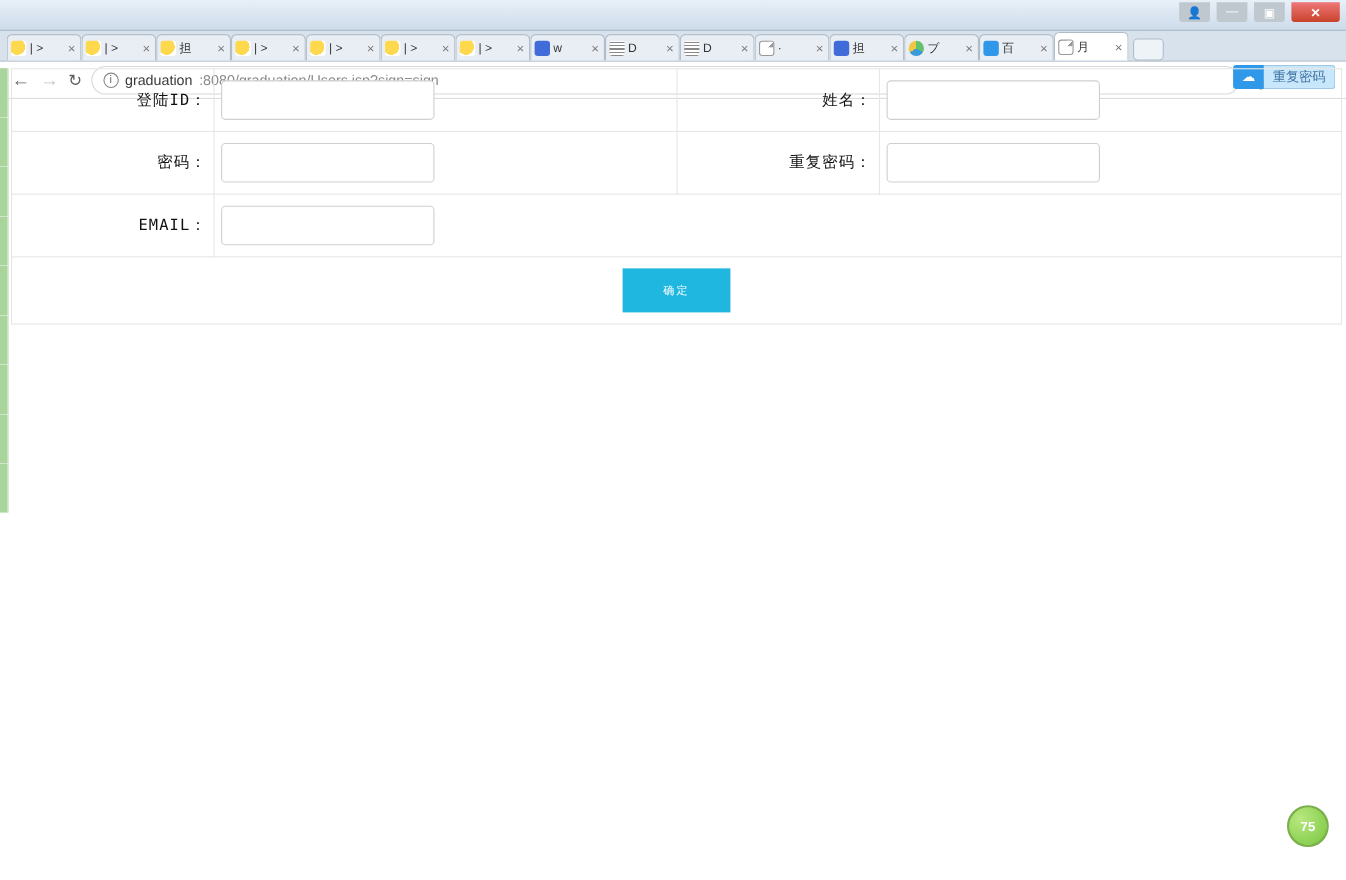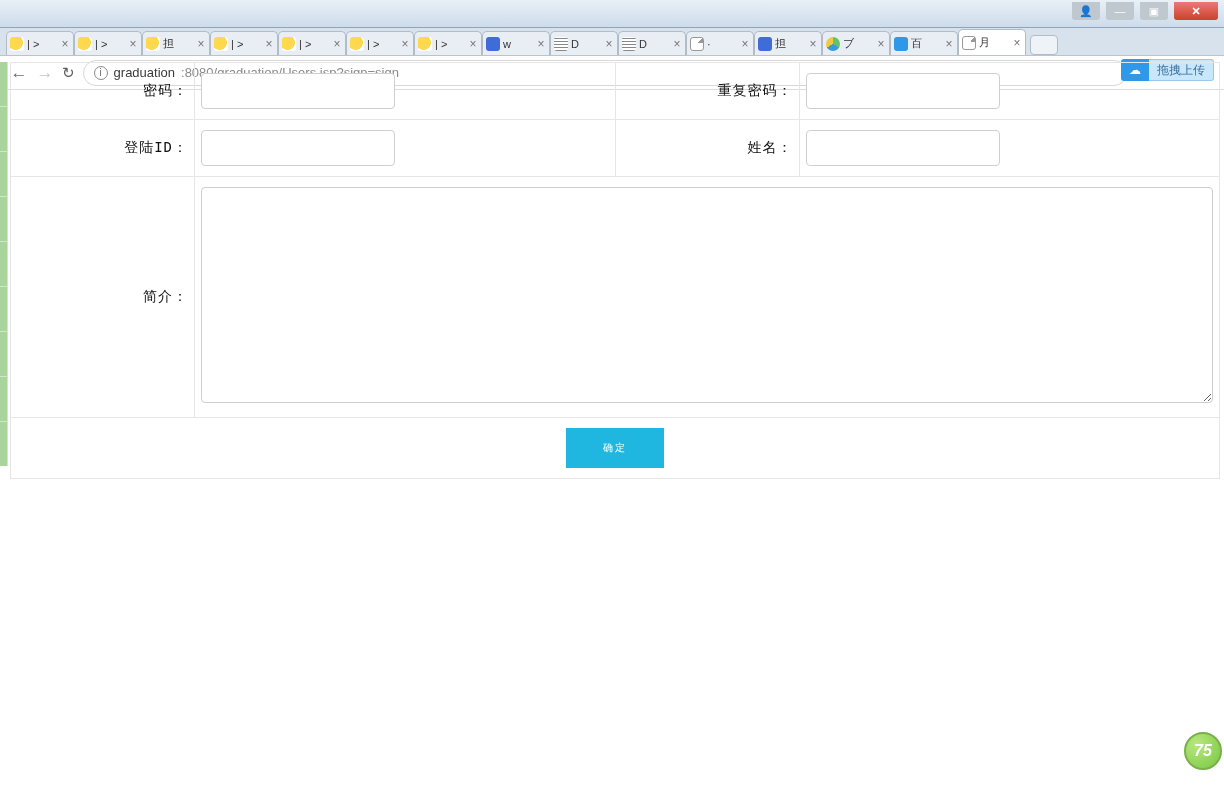--- a/index.html
+++ b/index.html
@@ -56,21 +56,21 @@
 td.fld input[type=text], td.fld input[type=password] { width: 194px; height: 36px; border: 1px solid #cfcfcf; border-radius: 4px; padding: 0 8px; font-size: 13px; }
 td.fld.wide { width: auto; }
 td.fld textarea { width: 100%; height: 216px; border: 1px solid #cfcfcf; border-radius: 4px; padding: 8px; font-size: 13px; resize: both; }
 .submit-row td { text-align: center; padding: 6px; }
 .btn-submit { width: 98px; height: 40px; background: #1fb6e0; color: #fff; border: none; font-size: 10px; letter-spacing: 2px; cursor: pointer; }
 
 
 .ribbon { position: absolute; left: 0; top: 62px; width: 8px; height: 404px; background: repeating-linear-gradient(180deg, #a9d59d, #a9d59d 44px, #cfe6c8 44px, #cfe6c8 45px); border-right: 1px solid #cfe6c8; }
 
 
-.badge { position: absolute; right: 2px; bottom: 30px; width: 38px; height: 38px; border-radius: 50%; background: radial-gradient(circle at 30% 30%, #b8e87e, #79c742); border: 2px solid #7ab04a; display: flex; align-items: center; justify-content: center; color: #fff; font-size: 16px; font-weight: bold; overflow: hidden; font-style: italic; }
+.badge { position: absolute; right: 16px; bottom: 30px; width: 38px; height: 38px; border-radius: 50%; background: radial-gradient(circle at 30% 30%, #b8e87e, #79c742); border: 2px solid #7ab04a; display: flex; align-items: center; justify-content: center; color: #fff; font-size: 12px; font-weight: bold; overflow: hidden; }
 </style>
 </head>
 <body>
 
 <div class="titlebar">
   <div class="win-controls">
     <div class="win-btn win-user">
         <span>👤</span>
       </div>
     <div class="win-btn win-min">
@@ -177,41 +177,41 @@
     <span>🔑</span>
     <span>☆</span>
     <span>⋮</span>
   </div>
 </div>
 
 <div class="ribbon"></div>
 
 <div class="drag-upload">
   <div class="du-ico">☁</div>
-  <div class="du-txt">拖拽上传</div>
+  <div class="du-txt">重复密码</div>
 </div>
 
 <div class="content">
   <table class="form">
     <tbody>
         <tr>
+      <td class="lab">登陆ID：</td>
+      <td class="fld"><input type="text" value="" style=""></td>
+      <td class="lab">姓名：</td>
+      <td class="fld"><input type="text" value="" style=""></td>
+    </tr>
+    <tr>
       <td class="lab">密码：</td>
       <td class="fld"><input type="password" value="" style=""></td>
       <td class="lab">重复密码：</td>
       <td class="fld"><input type="password" value="" style=""></td>
     </tr>
     <tr>
-      <td class="lab">登陆ID：</td>
-      <td class="fld"><input type="text" value="" style=""></td>
-      <td class="lab">姓名：</td>
-      <td class="fld"><input type="text" value="" style=""></td>
-    </tr>
-    <tr>
-      <td class="lab">简介：</td>
-      <td class="fld wide" colspan="3"><textarea value="" style=""></textarea></td>
+      <td class="lab">EMAIL：</td>
+      <td class="fld" colspan="3"><input type="text" value="" style=""></td>
     </tr>
     <tr class="submit-row">
       <td colspan="4"><button class="btn-submit">确定</button></td>
     </tr>
   </tbody>
     </table>
 </div>
 
 <div class="badge">75</div>
 

